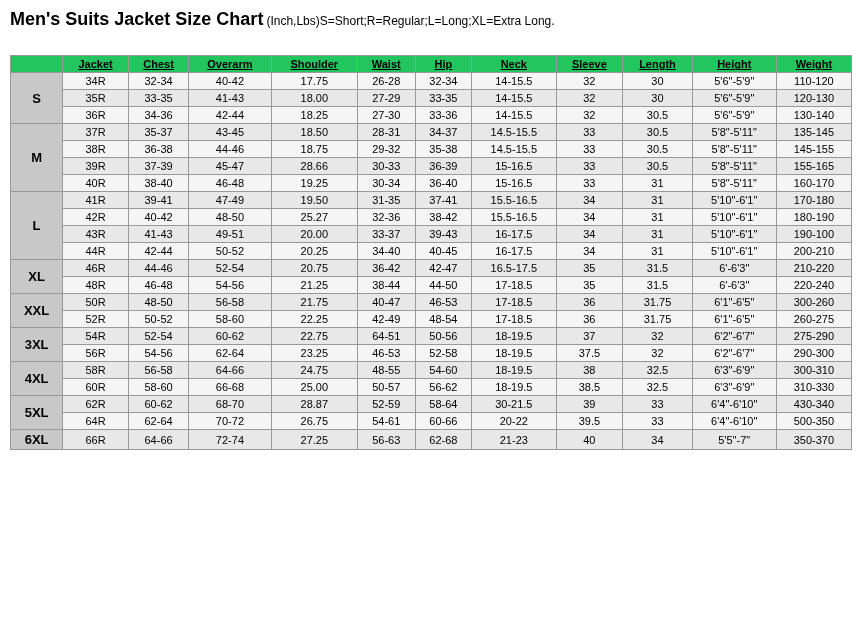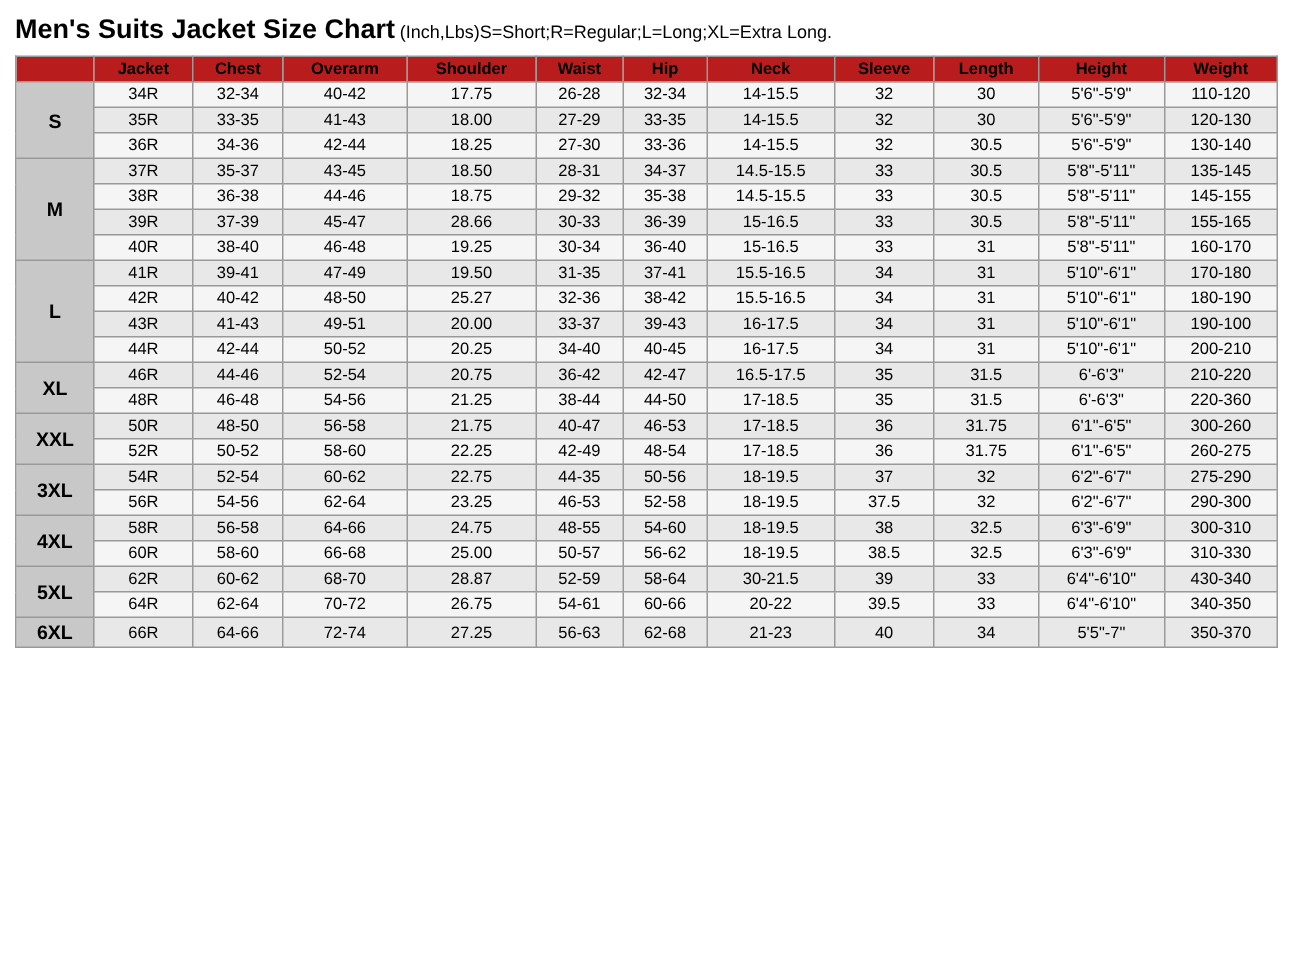--- a/index.html
+++ b/index.html
@@ -8,21 +8,21 @@
       font-family: Arial, sans-serif;
       font-size: 11px;
       color: #000;
       width: 862px;
       min-height: 640px;
     }
     .page-container {
       padding: 8px 10px;
     }
     .title-bar {
-      margin-bottom: 6px;
+      margin-bottom: 24px;
       line-height: 1.3;
     }
     .title-main {
       font-size: 18px;
       font-weight: bold;
     }
     .title-sub {
       font-size: 12px;
       font-weight: normal;
     }
@@ -30,23 +30,24 @@
       border-collapse: collapse;
       width: 100%;
     }
     th, td {
       border: 1px solid #999;
       text-align: center;
       padding: 2px 4px;
       white-space: nowrap;
     }
     thead th {
-      background-color: #b91c1c;
+      background-color: #22c55e;
       font-weight: bold;
       font-size: 11px;
+      text-decoration: underline;
     }
     tbody tr:nth-child(odd) {
       background-color: #f5f5f5;
     }
     tbody tr:nth-child(even) {
       background-color: #e8e8e8;
     }
     .size-group-cell {
       font-weight: bold;
       font-size: 13px;
@@ -244,21 +245,21 @@
           <td>48R</td>
           <td>46-48</td>
           <td>54-56</td>
           <td>21.25</td>
           <td>38-44</td>
           <td>44-50</td>
           <td>17-18.5</td>
           <td>35</td>
           <td>31.5</td>
           <td>6'-6'3"</td>
-          <td>220-360</td>
+          <td>220-240</td>
         </tr>
         <tr>
           <td class="size-group-cell" rowspan="2">XXL</td>
           <td>50R</td>
           <td>48-50</td>
           <td>56-58</td>
           <td>21.75</td>
           <td>40-47</td>
           <td>46-53</td>
           <td>17-18.5</td>
@@ -279,21 +280,21 @@
           <td>31.75</td>
           <td>6'1"-6'5"</td>
           <td>260-275</td>
         </tr>
         <tr>
           <td class="size-group-cell" rowspan="2">3XL</td>
           <td>54R</td>
           <td>52-54</td>
           <td>60-62</td>
           <td>22.75</td>
-          <td>44-35</td>
+          <td>64-51</td>
           <td>50-56</td>
           <td>18-19.5</td>
           <td>37</td>
           <td>32</td>
           <td>6'2"-6'7"</td>
           <td>275-290</td>
         </tr>
         <tr>
           <td>56R</td>
           <td>54-56</td>
@@ -352,21 +353,21 @@
           <td>64R</td>
           <td>62-64</td>
           <td>70-72</td>
           <td>26.75</td>
           <td>54-61</td>
           <td>60-66</td>
           <td>20-22</td>
           <td>39.5</td>
           <td>33</td>
           <td>6'4"-6'10"</td>
-          <td>340-350</td>
+          <td>500-350</td>
         </tr>
         <tr>
           <td class="size-group-cell" rowspan="1">6XL</td>
           <td>66R</td>
           <td>64-66</td>
           <td>72-74</td>
           <td>27.25</td>
           <td>56-63</td>
           <td>62-68</td>
           <td>21-23</td>

